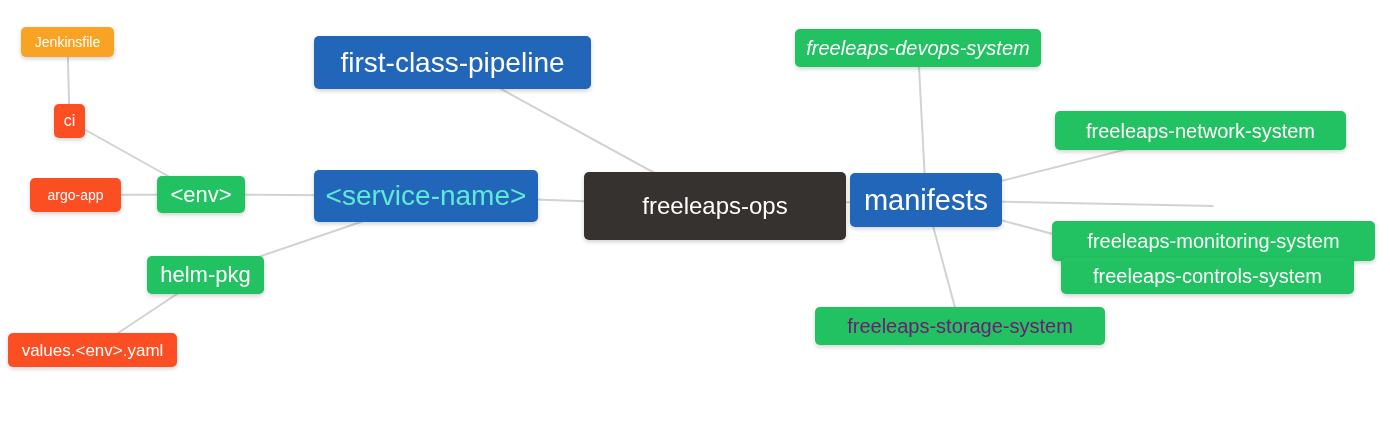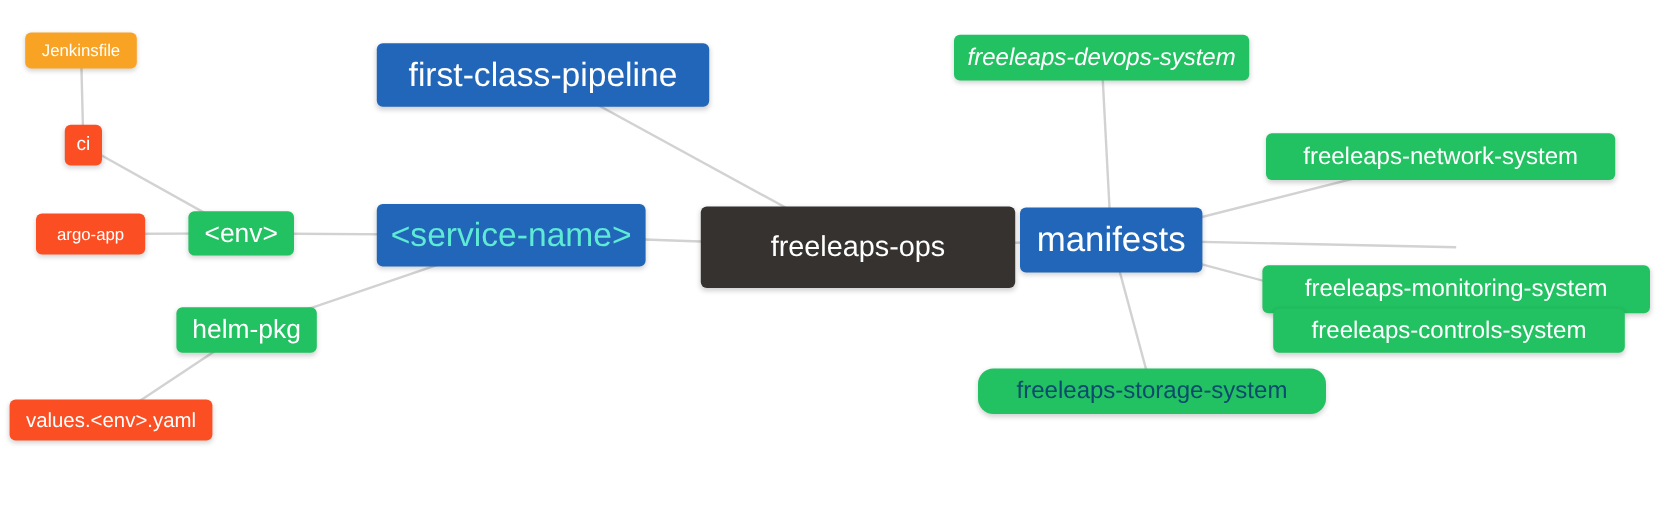--- a/index.html
+++ b/index.html
@@ -106,17 +106,17 @@
       </div>
       <div class="node" style="left: 1055px; top: 111px; width: 291px; height: 39px; background: rgb(34, 193, 97); font-size: 20px; color: rgb(255, 255, 255);">
         <span>freeleaps-network-system</span>
       </div>
       <div class="node" style="left: 1052px; top: 186px; width: 323px; height: 40px; background: rgb(34, 193, 97); font-size: 20px; color: rgb(255, 255, 255); margin-top: 35px;">
         <span>freeleaps-monitoring-system</span>
       </div>
       <div class="node" style="left: 1061px; top: 257px; width: 293px; height: 37px; background: rgb(34, 193, 97); font-size: 20px; color: rgb(255, 255, 255);">
         <span>freeleaps-controls-system</span>
       </div>
-      <div class="node" style="left: 815px; top: 307px; width: 290px; height: 38px; background: rgb(34, 193, 97); font-size: 20px; color: #0c4a6e; border-radius: 13px;">
+      <div class="node" style="left: 815px; top: 307px; width: 290px; height: 38px; background: rgb(34, 193, 97); font-size: 20px; color: #701a75;">
         <span>freeleaps-storage-system</span>
       </div>
     </div>
 </div>
 
 </body></html>

